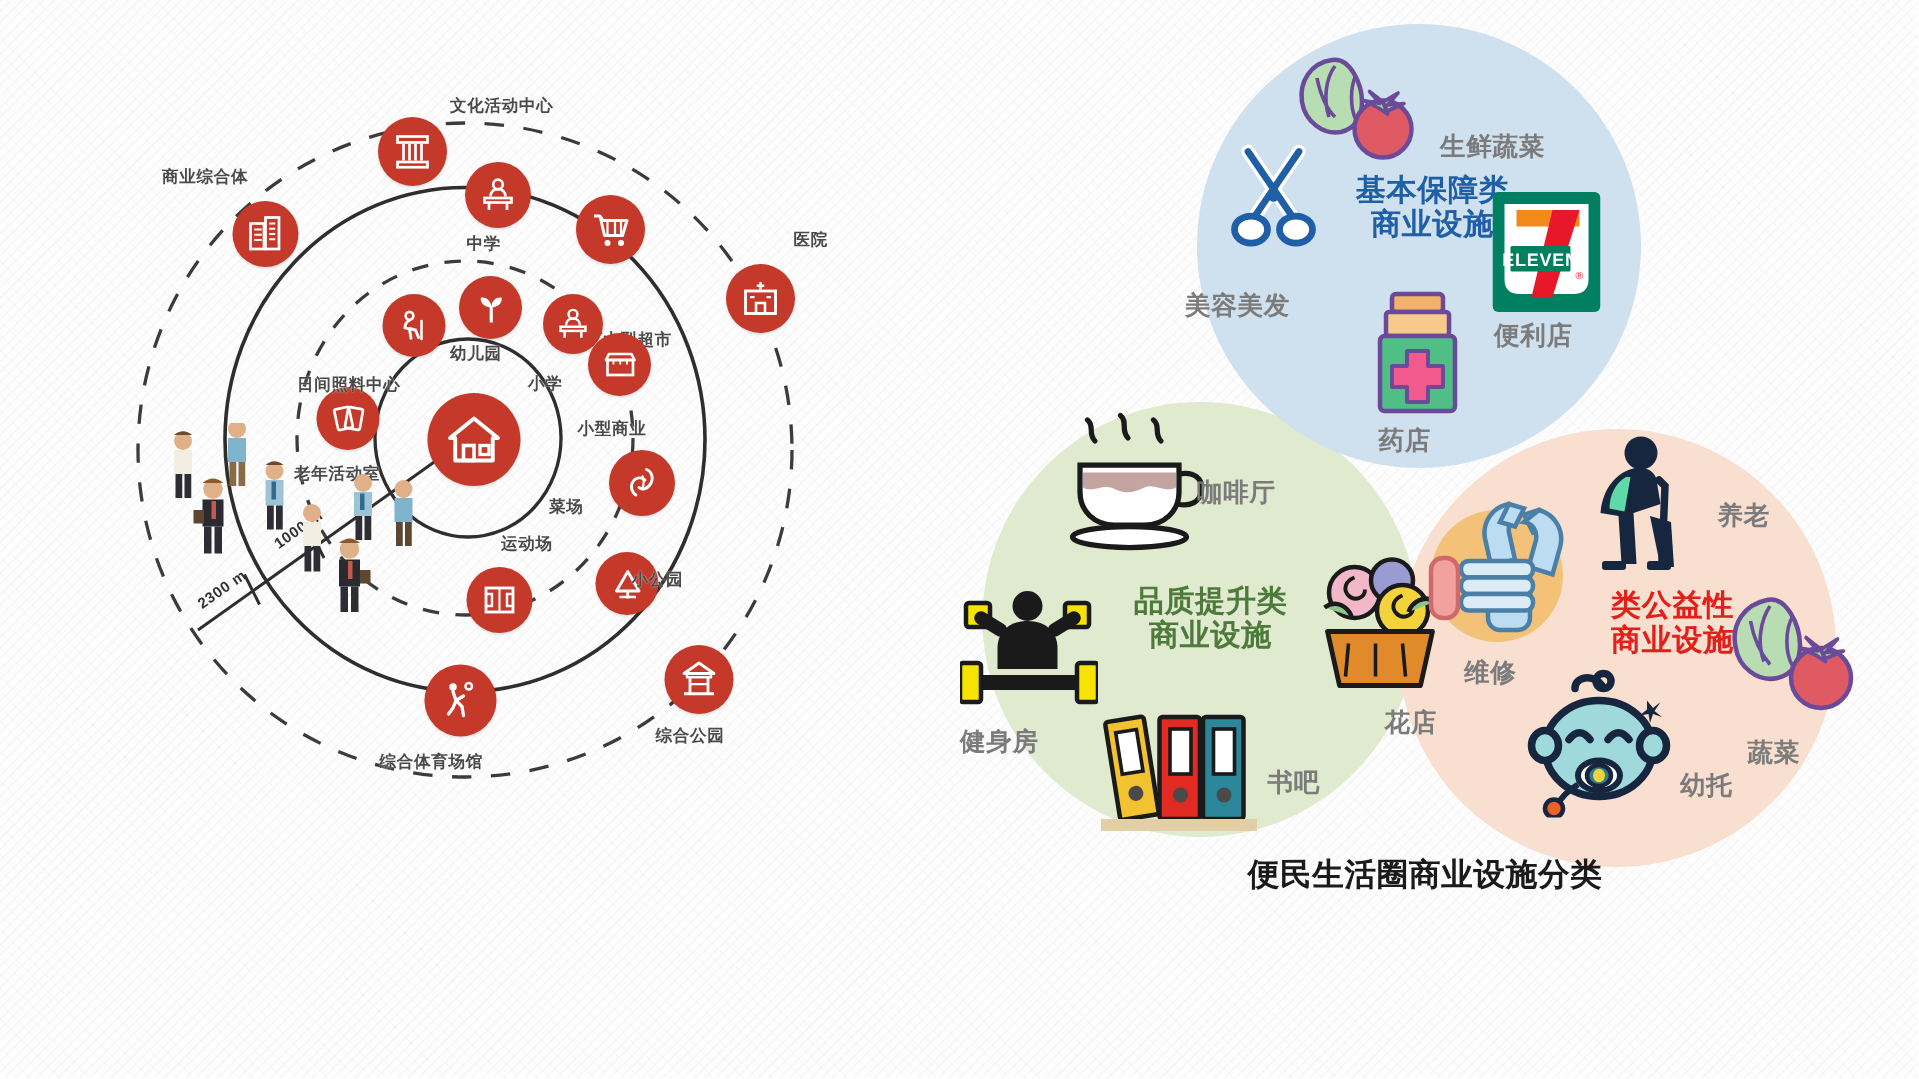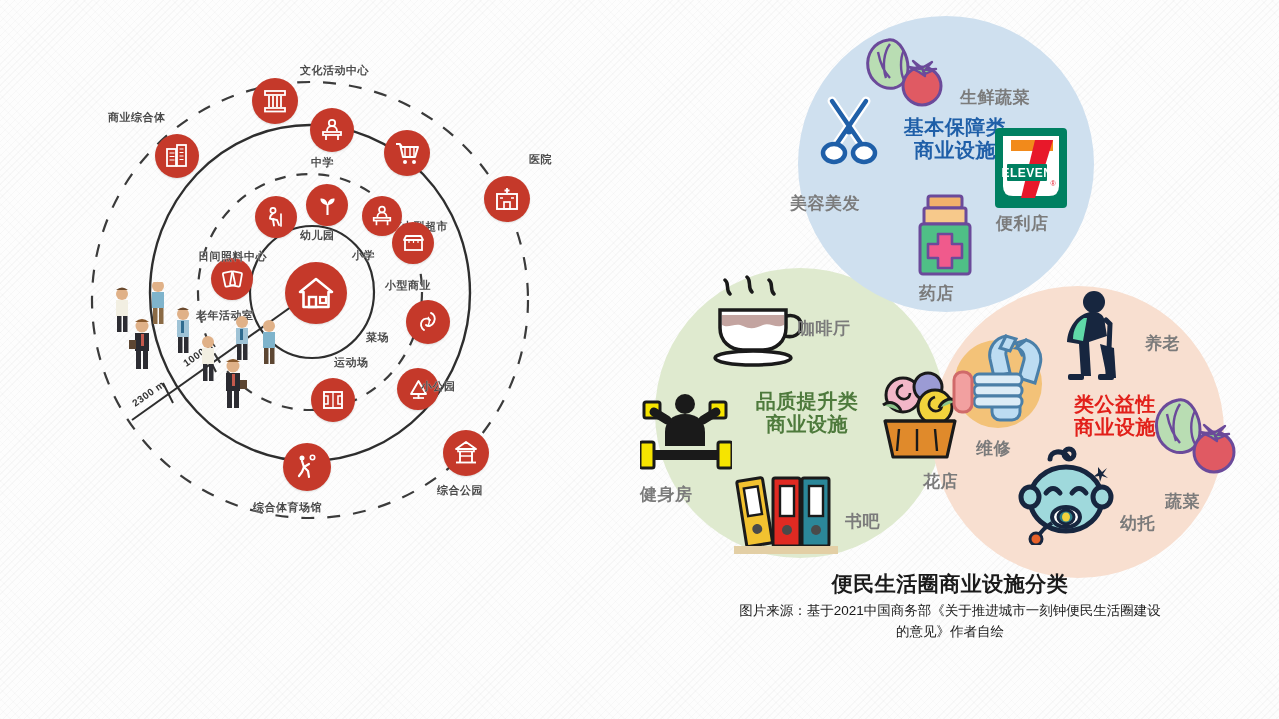--- a/index.html
+++ b/index.html
@@ -468,17 +468,15 @@
       <path d="M40 78q-10 6-14 14" fill="none" stroke="#17263f" stroke-width="4"></path>
       <circle cx="24" cy="94" r="6" fill="#e8622a" stroke="#17263f" stroke-width="3"></circle>
       <path d="M86 22l4 5 5-4-4 6 5 4-6-2-2 6-1-6-6 1 5-4z" fill="#17263f"></path>
     </svg>
     <div class="venn-label" style="left:500px; top:512px;">幼托</div>
   </div>
 
 
   <div class="caption-block" style="left:645px; top:570px; width:610px;">
     <div class="caption-title">便民生活圈商业设施分类</div>
-    <div class="caption-src">图片来源：基于2021中国商务部《关于推进城市一刻钟便民生活圈建设
-的意见》作者自绘</div>
   </div>
 
 </div>
 
 </body></html>

